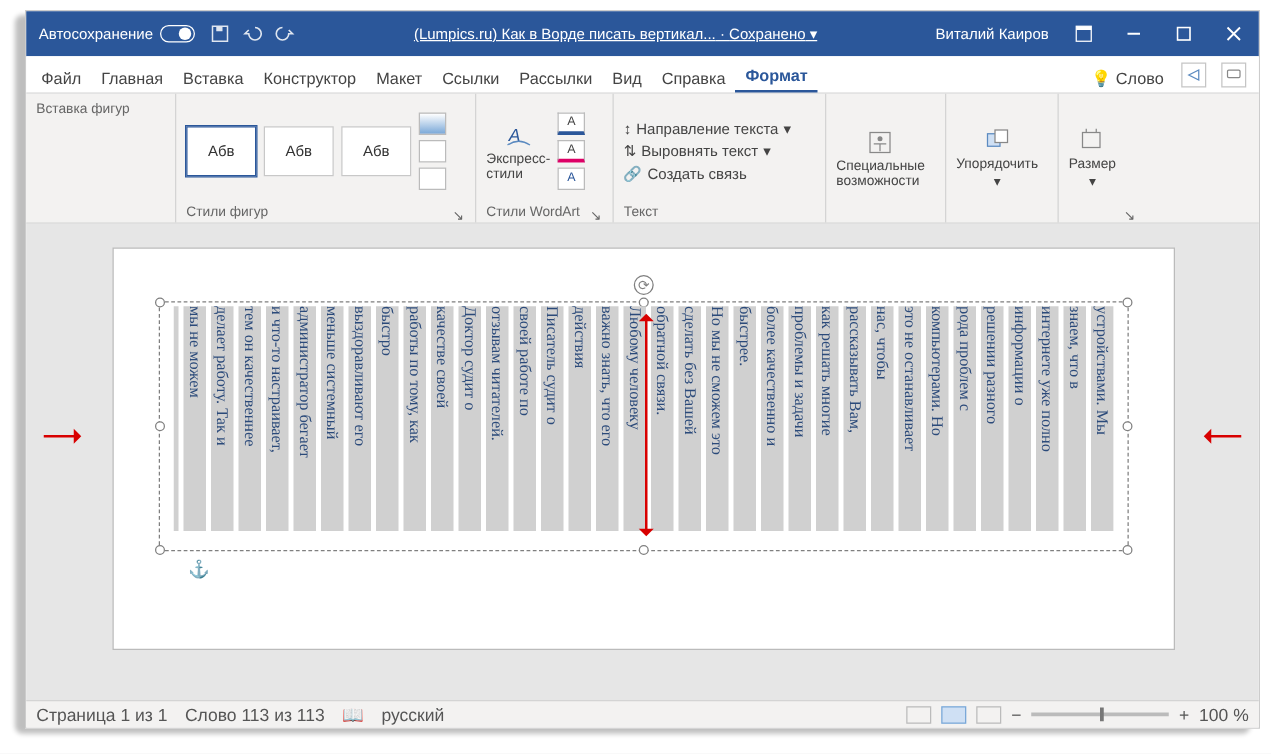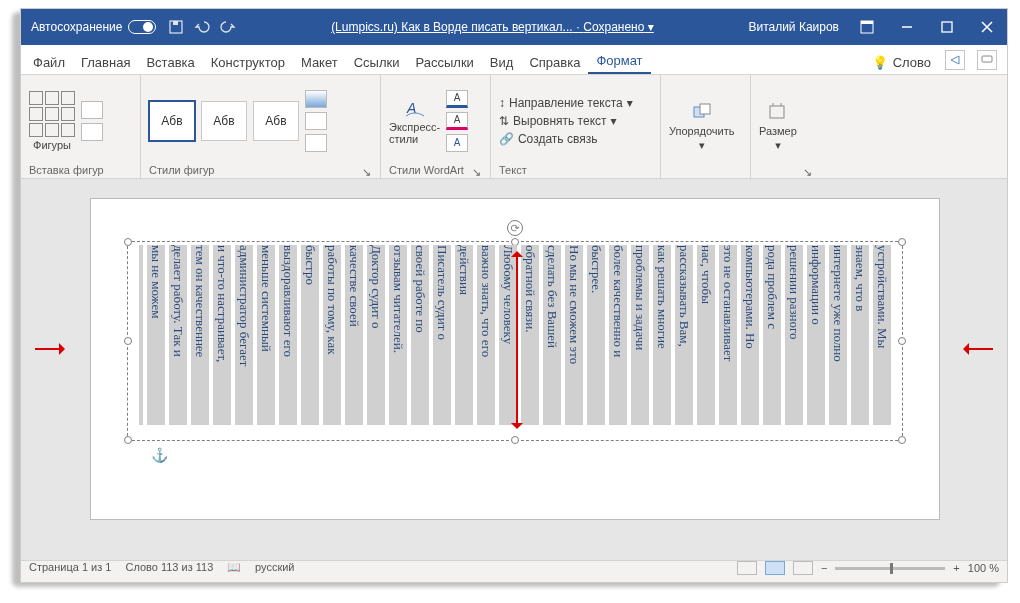--- a/index.html
+++ b/index.html
@@ -11,34 +11,34 @@
 .toggle { width:28px; height:14px; border:1px solid #fff; border-radius:7px; position:relative; }
 .toggle::after { content:""; position:absolute; right:2px; top:1px; width:10px; height:10px; border-radius:50%; background:#fff; }
 .qat { display:flex; gap:10px; margin-left:12px; }
 .qat-icon { width:16px; height:16px; opacity:.85; }
 .doc-title { flex:1; text-align:center;text-decoration:underline; }
 .user-name { margin-right:8px; }
 .win-btns { display:flex; align-items:center; }
 .win-btn { width:40px; height:36px; display:flex; align-items:center; justify-content:center; }
 .tabs { height:30px; background:#fff; border-bottom:1px solid #d4d4d4; display:flex; align-items:end; font-size:13px; color:#444; padding:0 4px; }
 .tab { padding:4px 8px; cursor:pointer;margin-top:39px; }
-.tab.active { color:#2b579a; font-weight:400; border-bottom:2px solid #2b579a; }
+.tab.active { color:#2b579a; font-weight:700; border-bottom:2px solid #2b579a; }
 .tab.help { margin-left:auto; }
 .share { width:20px; height:20px; border:1px solid #c5c5c5; margin:0 6px 4px 6px; display:flex; align-items:center; justify-content:center; }
 .ribbon { height:104px; background:#f3f2f1; border-bottom:1px solid #d4d4d4; display:flex; font-size:11px; color:#444; }
 .group { border-right:1px solid #d4d4d4; padding:4px 8px 0 8px; display:flex; flex-direction:column; }
 .group-body { flex:1; display:flex; align-items:center; gap:6px; }
 .group-label { text-align:left; font-size:11px; color:#666; padding:2px 0; position:relative; }
 .dialog-launcher { position:absolute; right:0; bottom:2px; width:10px; height:10px; }
 .ic { width:22px; height:22px; }
 .btn-col { display:flex; flex-direction:column; align-items:center; gap:2px; }
 .shape-preview { display:grid; grid-template-columns:repeat(3,14px); grid-template-rows:repeat(3,14px); gap:2px; }
 .shape-preview div { border:1px solid #888; }
 .gallery { display:flex; gap:6px; }
-.gal-item { width:46px; height:40px; border:1px solid #c8c8c8; background:#fff; display:flex; align-items:center; justify-content:center; font-size:12px; color:#333; }
+.gal-item { width:56px; height:40px; border:1px solid #c8c8c8; background:#fff; display:flex; align-items:center; justify-content:center; font-size:12px; color:#333; }
 .gal-item.sel { border:1px solid #2b579a; box-shadow:0 0 0 1px #2b579a; }
 .mini-col { display:flex; flex-direction:column; gap:4px; }
 .mini { width:22px; height:18px; border:1px solid #bbb; background:#fff; }
 .text-list { display:flex; flex-direction:column; gap:4px; font-size:12px; }
 .text-list div { display:flex; align-items:center; gap:4px; }
 .canvas-wrap { position:absolute; left:0; right:0; top:170px; bottom:22px; background:#e6e6e6; overflow:hidden; }
 .page { position:absolute; left:70px; top:20px; width:848px; height:320px; background:#fff; box-shadow:0 0 0 1px #bbb; }
 .sel-rect { position:absolute; left:36px; top:42px; width:776px; height:200px; border:1px dashed #7f7f7f; }
 .handle { position:absolute; width:8px; height:8px; background:#fff; border:1px solid #7f7f7f; border-radius:50%; margin:-4px; }
 .rotate { position:absolute; left:50%; top:-22px; margin-left:-8px; width:16px; height:16px; border:1px solid #7f7f7f; border-radius:50%; background:#fff; color:#7f7f7f; font-size:11px; display:flex; align-items:center; justify-content:center; }
@@ -47,21 +47,21 @@
 .col { writing-mode:vertical-rl; text-orientation:mixed; font-family:"Times New Roman",serif; font-size:13px; color:#2b4a7a; background:#d0d0d0; padding:0 1px; white-space:nowrap; }
 .red-arrow-h { position:absolute; width:36px; height:12px; }
 .red-arrow-h::before { content:""; position:absolute; top:5px; width:28px; height:2px; background:#d80000; }
 .red-arrow-h.right::after { content:""; position:absolute; right:0; top:0; border:6px solid transparent; border-left-color:#d80000; }
 .red-arrow-h.left::after { content:""; position:absolute; left:0; top:0; border:6px solid transparent; border-right-color:#d80000; }
 .red-arrow-h.left::before { left:8px; }
 .red-arrow-v { position:absolute; width:12px; }
 .red-arrow-v::before { content:""; position:absolute; left:5px; top:8px; bottom:8px; width:2px; background:#d80000; }
 .red-arrow-v .up { position:absolute; left:0; top:0; border:6px solid transparent; border-bottom-color:#d80000; }
 .red-arrow-v .dn { position:absolute; left:0; bottom:0; border:6px solid transparent; border-top-color:#d80000; }
-.status { position:absolute; left:0; right:0; bottom:0; height:22px; background:#f3f2f1; border-top:1px solid #d4d4d4; display:flex; align-items:flex-start; font-size:11px; color:#555; padding:0 8px; gap:14px; }
+.status { position:absolute; left:0; right:0; bottom:0; height:22px; background:#f3f2f1; border-top:1px solid #d4d4d4; display:flex; align-items:center; font-size:14px; color:#555; padding:0 8px; gap:14px; }
 .status .right { margin-left:auto; display:flex; align-items:center; gap:8px; }
 .view-btn { width:20px; height:14px; border:1px solid #bbb; }
 .view-btn.active { background:#cfe0f4; border-color:#7aa8d8; }
 .zoom-track { width:110px; height:3px; background:#bbb; position:relative; }
 .zoom-track::after { content:""; position:absolute; left:50%; top:-4px; width:3px; height:11px; background:#777; }
 .collapse { position:absolute; right:6px; bottom:4px; color:#777; font-size:11px;}
 svg { display:block; }
 </style>
 </head>
 <body>
@@ -134,40 +134,20 @@
       </div>
     <div class="share">
         <svg width="12" height="12" viewBox="0 0 12 12">
           <rect x="1" y="2" width="10" height="6" rx="1" fill="none" stroke="#888"></rect>
         </svg>
       </div>
   </div>
 
   <div class="ribbon">
     <div class="group" style="width:120px">
-      <div class="group-body">
-        <div class="btn-col">
-          <div class="shape-preview">
-              <div></div>
-              <div></div>
-              <div></div>
-              <div></div>
-              <div></div>
-              <div></div>
-              <div></div>
-              <div></div>
-              <div></div>
-            </div>
-          <span>Фигуры</span>
-        </div>
-        <div class="mini-col">
-          <div class="mini"></div>
-          <div class="mini"></div>
-        </div>
-      </div>
       <div class="group-label">Вставка фигур</div>
     </div>
 
     <div class="group" style="width:240px">
       <div class="group-body">
         <div class="gallery">
           <div class="gal-item sel">Абв</div>
           <div class="gal-item">Абв</div>
           <div class="gal-item">Абв</div>
         </div>
@@ -203,20 +183,34 @@
       <div class="group-body">
         <div class="text-list">
           <div>↕ <span>Направление текста</span> ▾</div>
           <div>⇅ <span>Выровнять текст</span> ▾</div>
           <div>🔗 <span>Создать связь</span></div>
         </div>
       </div>
       <div class="group-label">Текст</div>
     </div>
 
+    <div class="group" style="width:96px">
+      <div class="group-body">
+          <div class="btn-col">
+        <svg class="ic" viewBox="0 0 22 22">
+              <rect x="3" y="3" width="16" height="16" fill="none" stroke="#888"></rect>
+              <circle cx="11" cy="8" r="2" fill="#888"></circle>
+              <path d="M6 12h10M11 12v6" stroke="#888"></path>
+            </svg>
+        <span style="white-space:pre-line">Специальные
+возможности</span>
+      </div>
+        </div>
+      <div class="group-label"></div>
+    </div>
 
     <div class="group" style="width:90px">
       <div class="group-body">
           <div class="btn-col">
         <svg class="ic" viewBox="0 0 22 22">
               <rect x="3" y="6" width="10" height="10" fill="#cfe0f4" stroke="#5b8ac0"></rect>
               <rect x="9" y="3" width="10" height="10" fill="#fff" stroke="#888"></rect>
             </svg>
         <span>Упорядочить</span> ▾
       </div>

